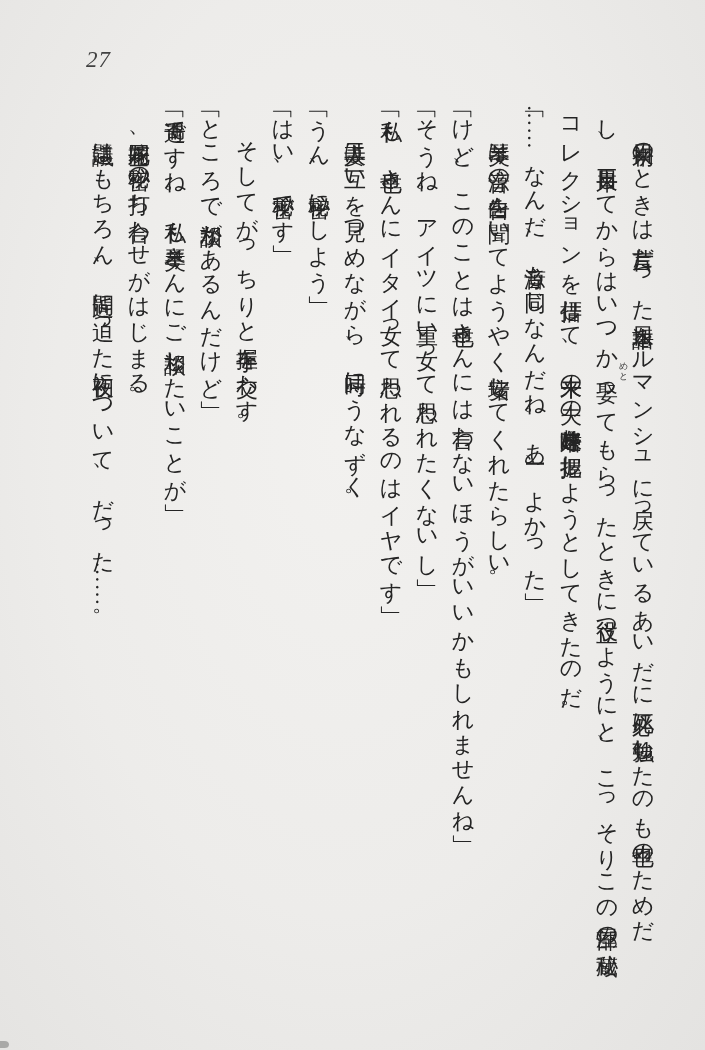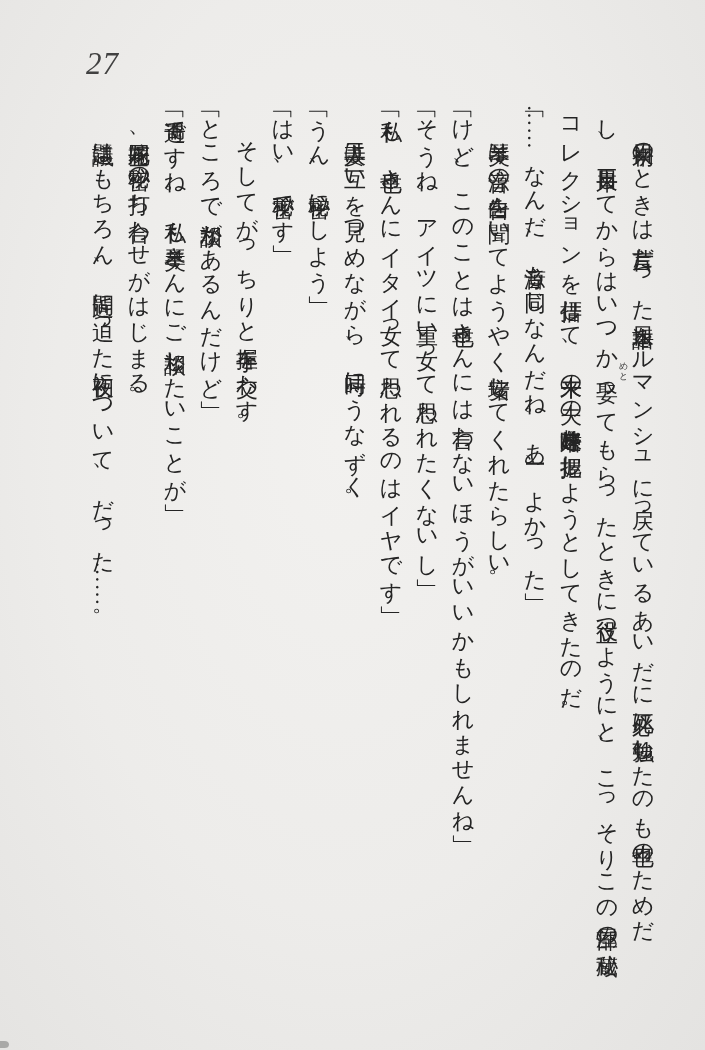--- a/index.html
+++ b/index.html
@@ -14,21 +14,21 @@
     width: 705px;
     height: 1050px;
     background:
       radial-gradient(ellipse at 48% 42%, #f2f1ef 0%, #edecea 55%, #e4e3e1 100%);
     font-family: "Liberation Serif", "DejaVu Serif", serif;
   }
   .page-number {
     position: absolute;
     left: 86px;
     top: 48px;
-    font-size: 31px;
+    font-size: 23px;
     font-style: italic;
     color: #414141;
     letter-spacing: 1px;
     line-height: 1;
   }
   .text-block {
     position: absolute;
     top: 104px;
     right: 44px;
     height: 860px;

